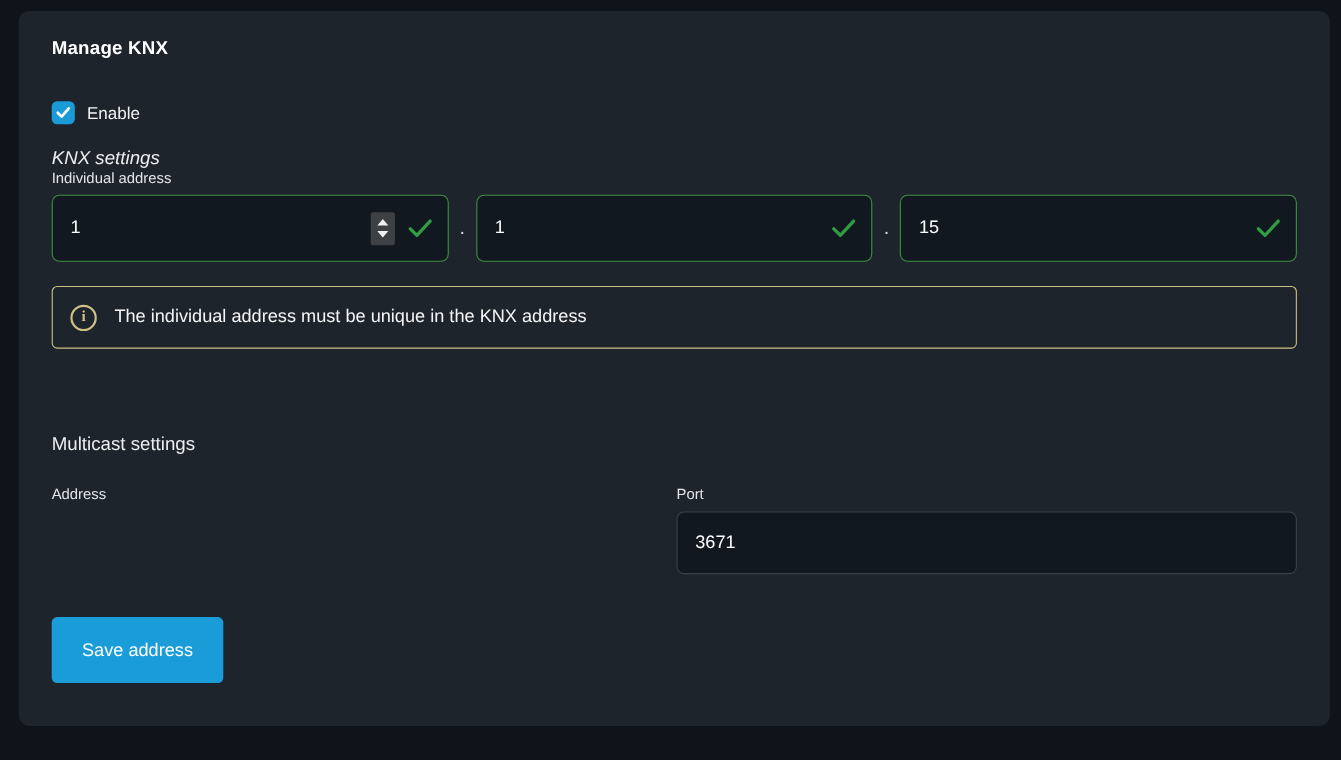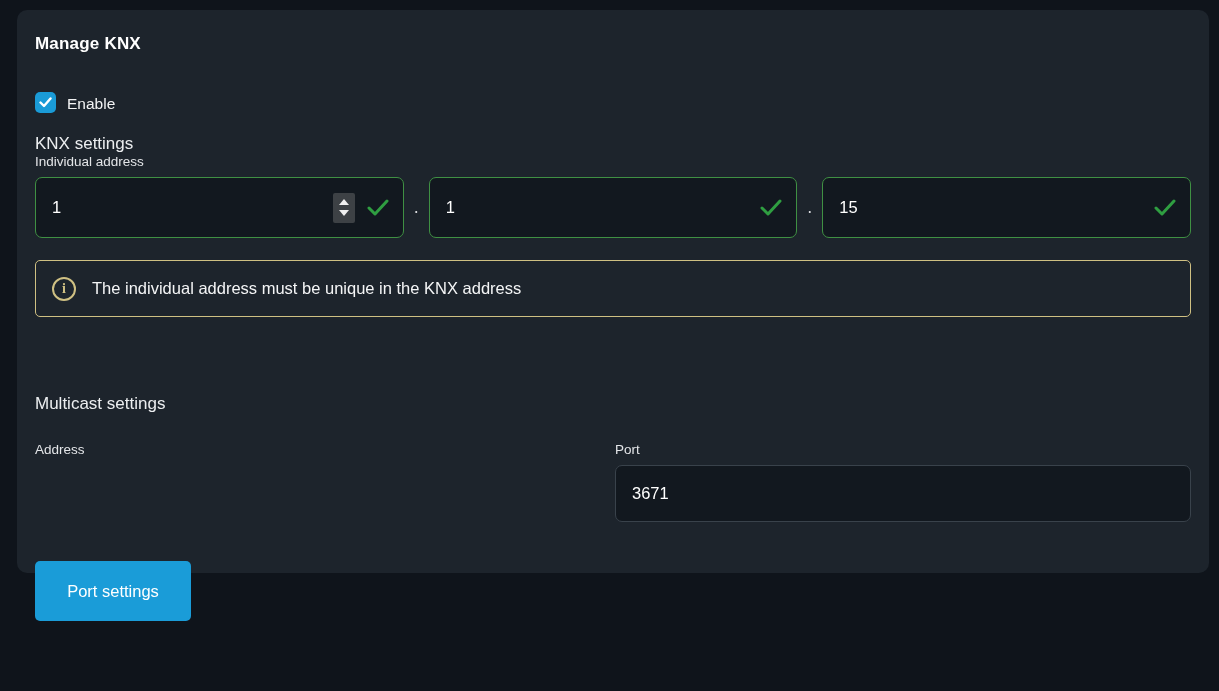--- a/index.html
+++ b/index.html
@@ -6,24 +6,24 @@
   html, body {
     width: 1219px; height: 691px;
     background: #0f141b;
     font-family: "Liberation Sans", sans-serif;
     color: #e8eaec;
     overflow: hidden;
   }
   .card {
     position: absolute;
     left: 17px; top: 10px;
-    width: 1192px; height: 563px;
+    width: 1192px; height: 650px;
     background: #1d242c;
     border-radius: 10px;
-    padding: 24px 18px;
+    padding: 24px 30px;
   }
   .page-title {
     font-size: 17px;
     font-weight: 700;
     color: #ffffff;
     letter-spacing: 0.2px;
   }
   .enable-row {
     margin-top: 38px;
     display: flex;
@@ -38,21 +38,21 @@
     display: flex; align-items: center; justify-content: center;
     flex: 0 0 auto;
   }
   .checkbox svg { display: block; }
   .enable-label { font-size: 15.5px; color: #f2f3f4; }
   .section-heading {
     font-size: 17px;
     font-weight: 400;
     color: #eceef0;
   }
-  .knx-heading { margin-top: 21px; }
+  .knx-heading { margin-top: 21px; font-style: italic; }
   .field-label {
     font-size: 13.5px;
     color: #e3e5e8;
     margin-bottom: 8px;
   }
   .ia-label { }
   .ia-row {
     display: flex;
     align-items: center;
   }
@@ -233,15 +233,15 @@
   <div class="mc-row">
     <div class="mc-col">
       <div class="field-label">Address</div>
     </div>
     <div class="mc-col">
       <div class="field-label">Port</div>
       <input class="text-field" type="text" value="3671" style="">
     </div>
   </div>
 
-  <button class="save-button">Port settings</button>
+  <button class="save-button">Save address</button>
 
 </div>
 
 </body></html>

